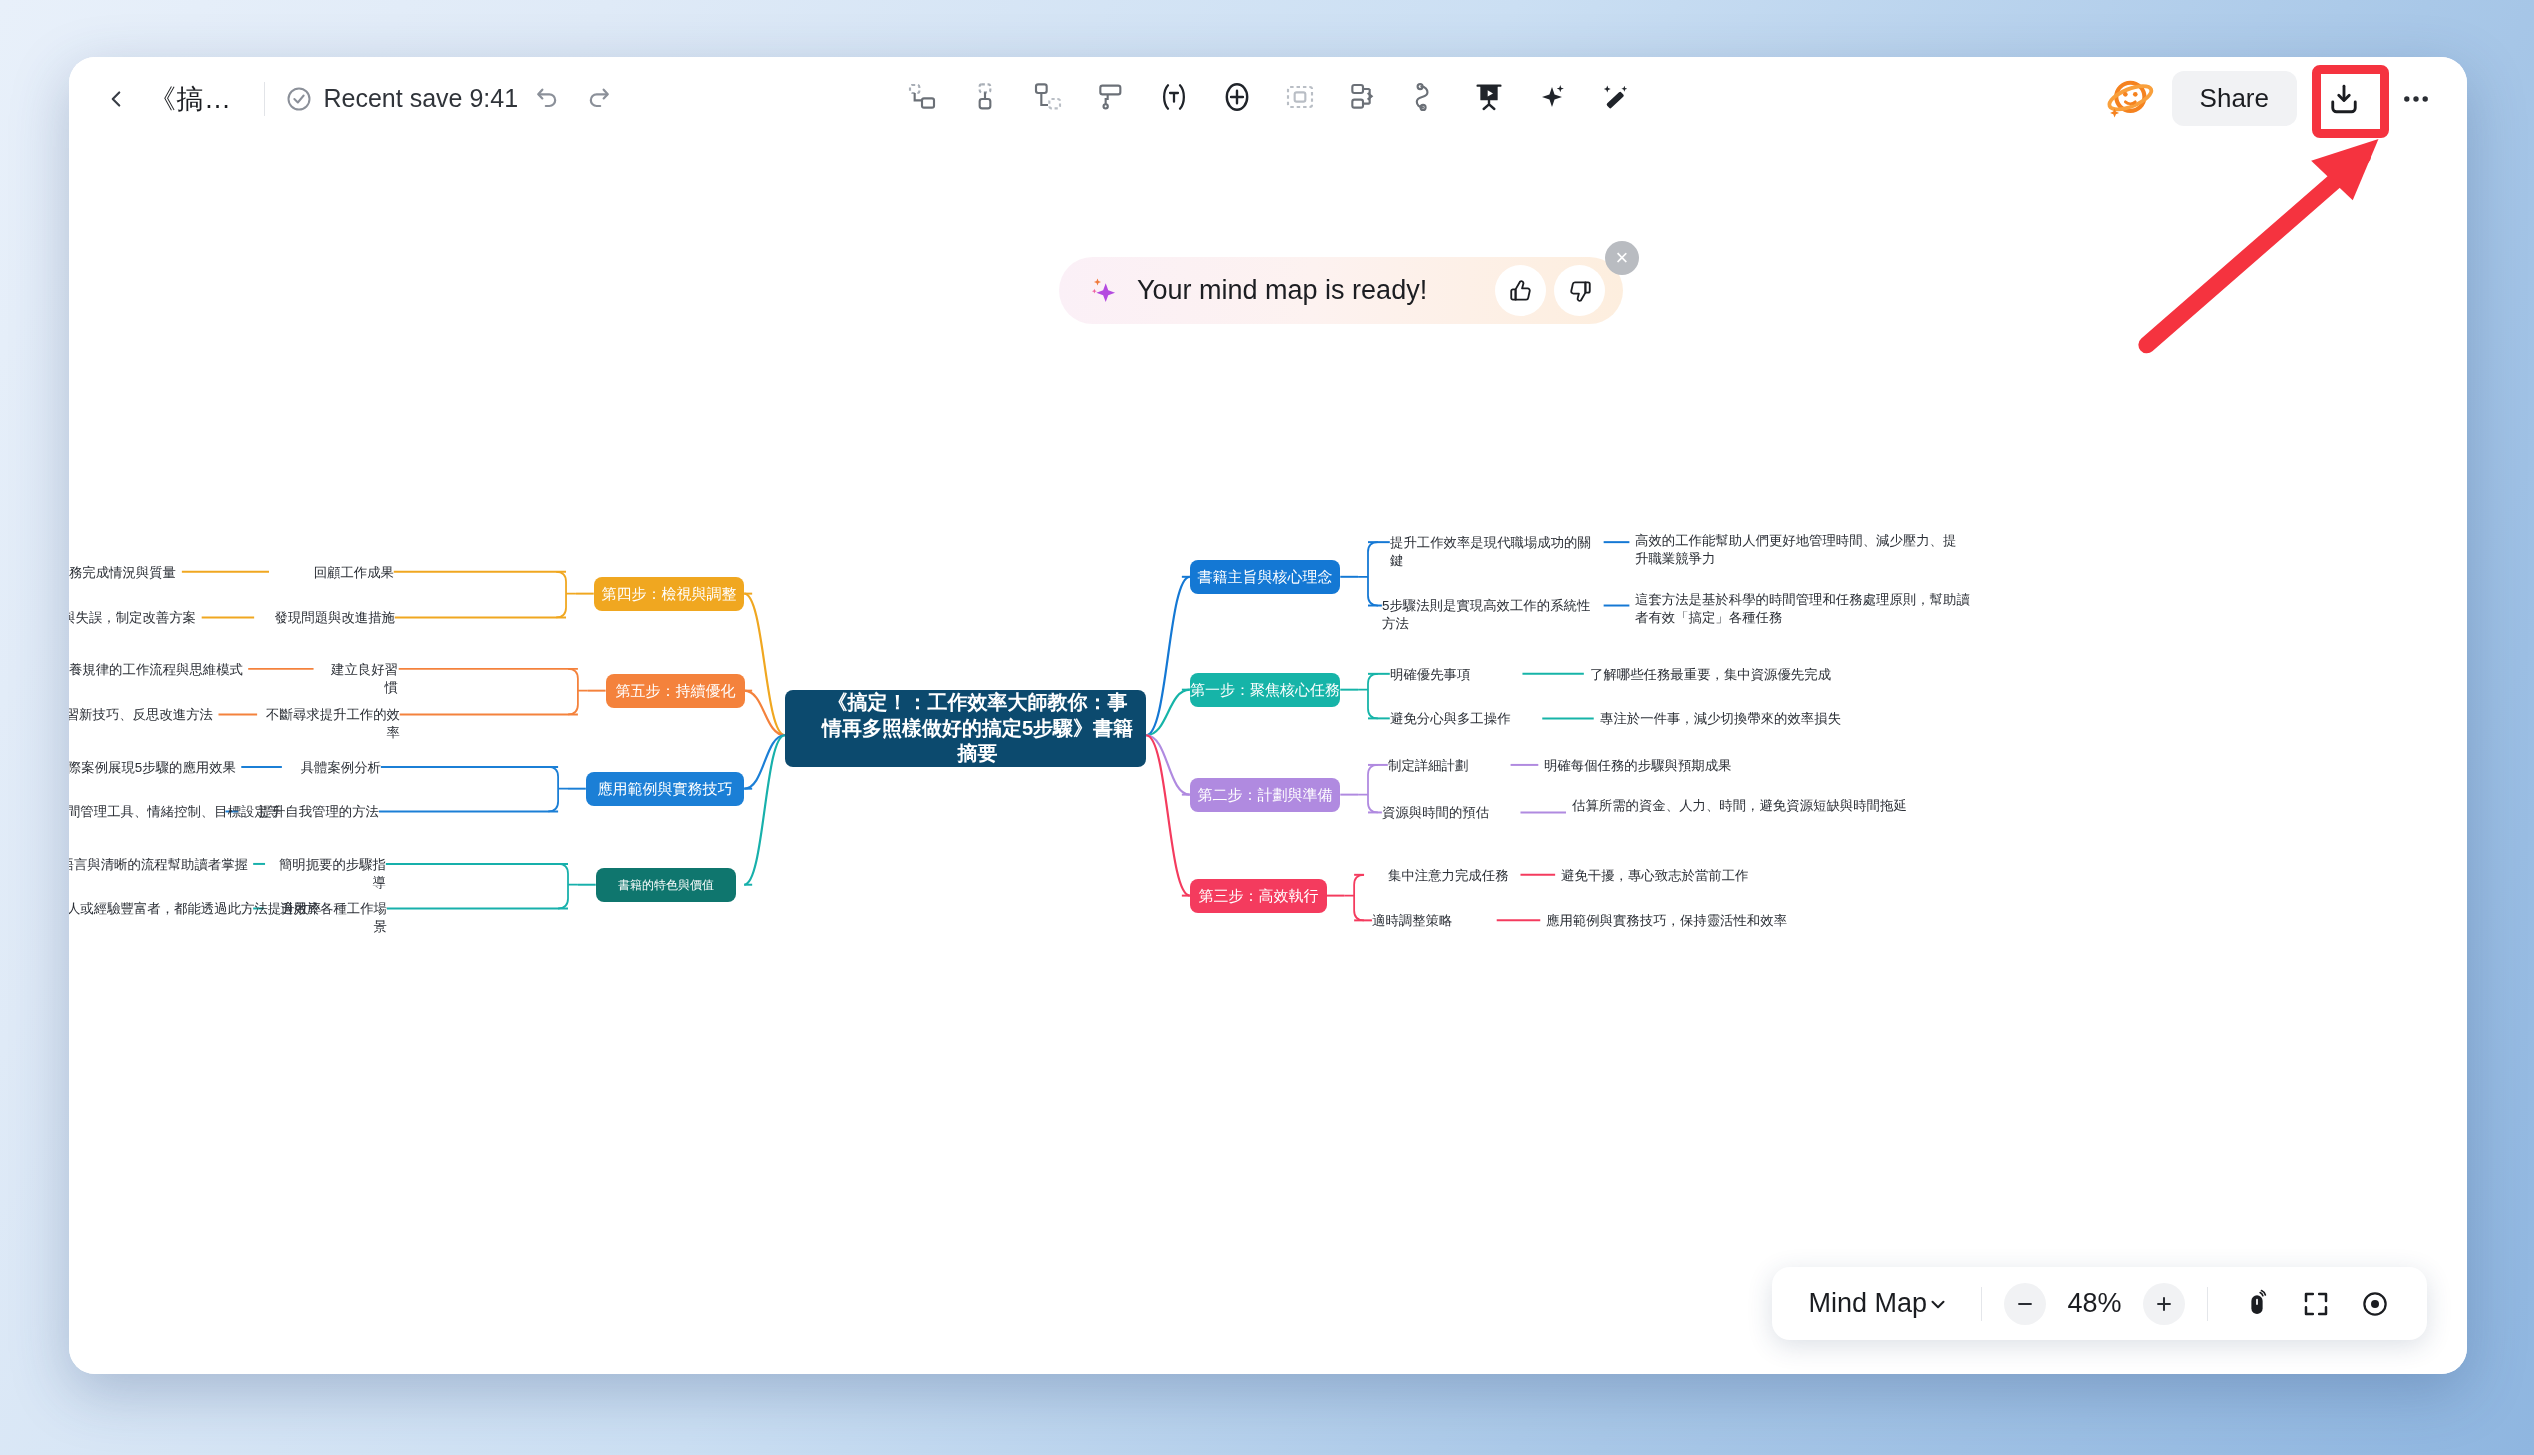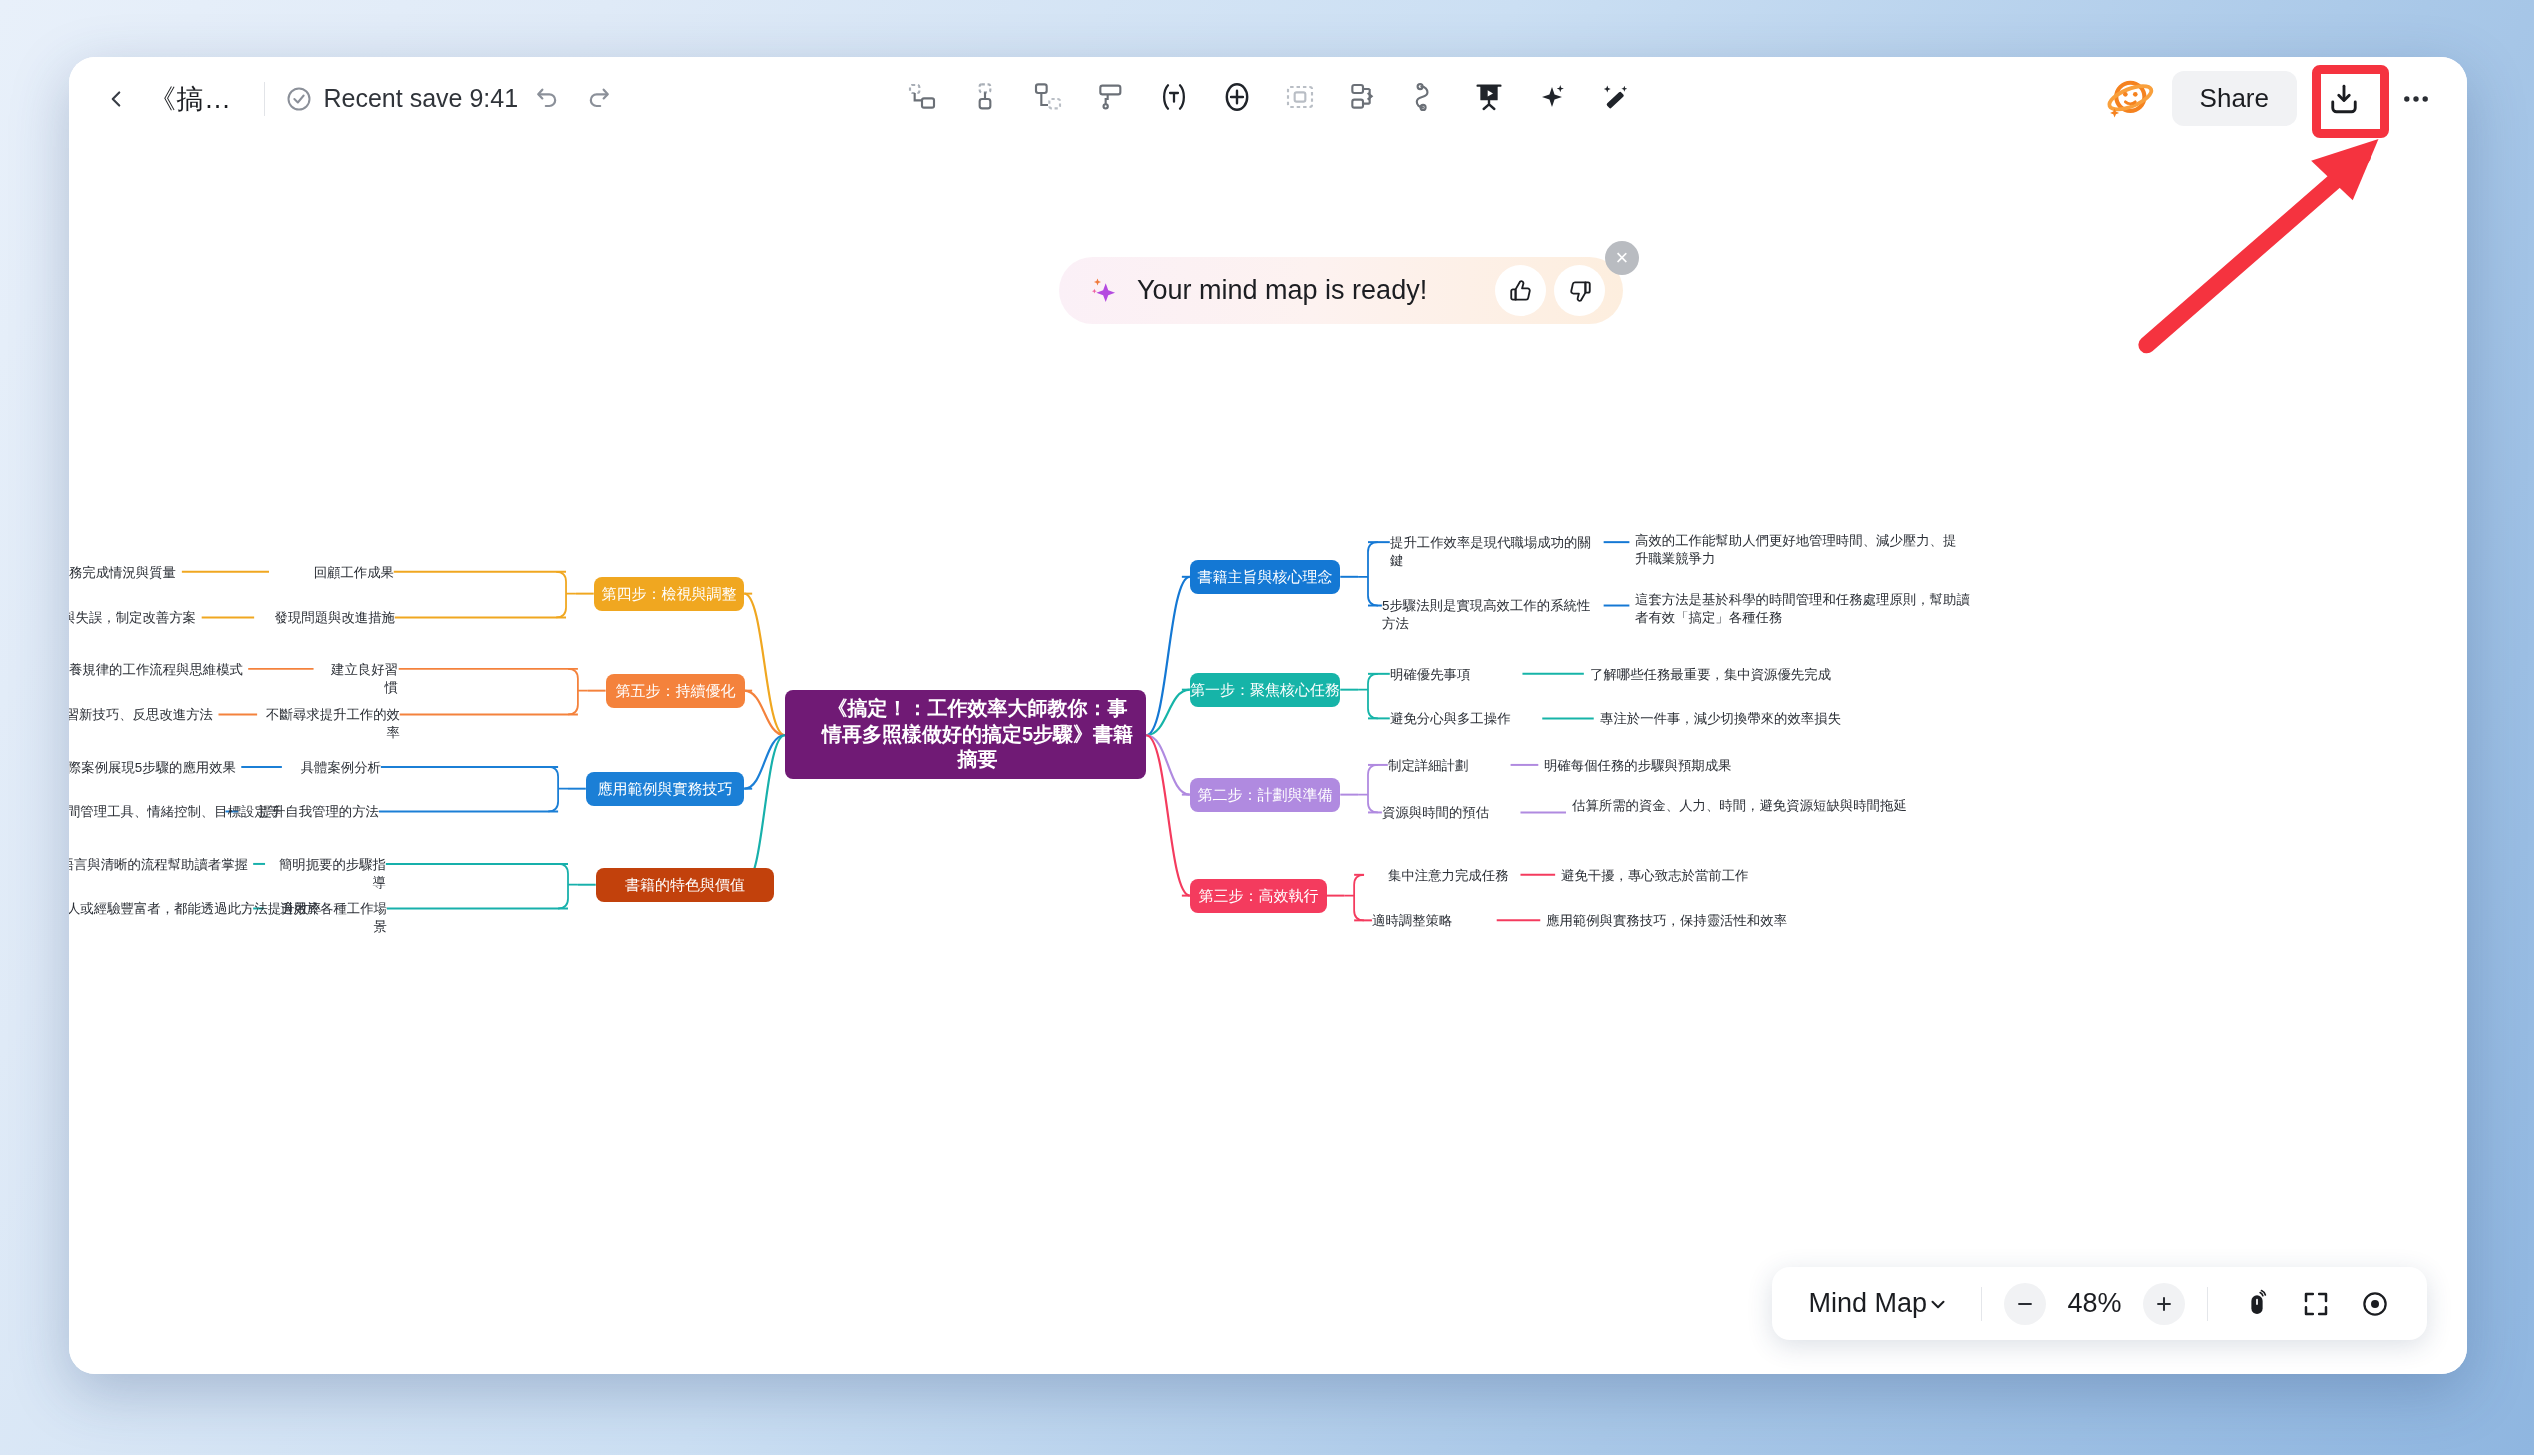--- a/index.html
+++ b/index.html
@@ -300,21 +300,21 @@
         <line x1="532" y1="752" x2="514" y2="752" stroke="#17b0ab" stroke-width="2"></line>
         <path d="M 494 731 Q 504 731 504 741
        L 504 766 Q 504 776 494 776
        M 504 752 L 514 752" stroke="#17b0ab" stroke-width="1.8" fill="none"></path>
         <line x1="504" y1="731" x2="320" y2="731" stroke="#17b0ab" stroke-width="2"></line>
         <line x1="186" y1="731" x2="198" y2="731" stroke="#17b0ab" stroke-width="2"></line>
         <line x1="504" y1="776" x2="321" y2="776" stroke="#17b0ab" stroke-width="2"></line>
         <line x1="186" y1="776" x2="197" y2="776" stroke="#17b0ab" stroke-width="2"></line>
       </svg>
     <div id="mm-nodes">
-        <div class="node root" style="left: 716px; top: 550px; width: 361px; height: 89px; background: #701a75; font-size: 20px; padding-left: 36px;">《搞定！：工作效率大師教你：事情再多照樣做好的搞定5步驟》書籍摘要</div>
+        <div class="node root" style="left: 716px; top: 550px; width: 361px; height: 77px; background: #0c4a6e; font-size: 20px; padding-left: 36px;">《搞定！：工作效率大師教你：事情再多照樣做好的搞定5步驟》書籍摘要</div>
         <div class="node" style="left: 1121px; top: 420px; width: 150px; height: 34px; background: rgb(20, 120, 212); font-size: 15px;">書籍主旨與核心理念</div>
         <div class="leaf r" style="left: 1321px; top: 394px; width: 208px;">提升工作效率是現代職場成功的關鍵</div>
         <div class="leaf r" style="left: 1566px; top: 392px; width: 327px; white-space: normal;">高效的工作能幫助人們更好地管理時間、減少壓力、提升職業競爭力</div>
         <div class="leaf r" style="left: 1313px; top: 457px; width: 216px;">5步驟法則是實現高效工作的系統性方法</div>
         <div class="leaf r" style="left: 1566px; top: 451px; width: 342px; white-space: normal;">這套方法是基於科學的時間管理和任務處理原則，幫助讀者有效「搞定」各種任務</div>
         <div class="node" style="left: 1121px; top: 533px; width: 150px; height: 34px; background: rgb(22, 180, 168); font-size: 15px;">第一步：聚焦核心任務</div>
         <div class="leaf r" style="left: 1321px; top: 526px; width: 127px;">明確優先事項</div>
         <div class="leaf r" style="left: 1521px; top: 526px; width: 327px; white-space: nowrap;">了解哪些任務最重要，集中資源優先完成</div>
         <div class="leaf r" style="left: 1321px; top: 570px; width: 147px;">避免分心與多工操作</div>
         <div class="leaf r" style="left: 1531px; top: 570px; width: 327px; white-space: nowrap;">專注於一件事，減少切換帶來的效率損失</div>
@@ -336,21 +336,21 @@
         <div class="node" style="left: 537px; top: 534px; width: 139px; height: 34px; background: rgb(244, 130, 60); font-size: 15px;">第五步：持續優化</div>
         <div class="leaf l" style="left: 250px; top: 521px; width: 79px;">建立良好習慣</div>
         <div class="leaf l" style="left: -69px; top: 521px; width: 243px; white-space: nowrap; text-align: right;">培養規律的工作流程與思維模式</div>
         <div class="leaf l" style="left: 194px; top: 566px; width: 137px;">不斷尋求提升工作的效率</div>
         <div class="leaf l" style="left: -69px; top: 566px; width: 213px; white-space: nowrap; text-align: right;">持續學習新技巧、反思改進方法</div>
         <div class="node" style="left: 517px; top: 632px; width: 158px; height: 34px; background: rgb(27, 127, 214); font-size: 15px;">應用範例與實務技巧</div>
         <div class="leaf l" style="left: 219px; top: 619px; width: 93px;">具體案例分析</div>
         <div class="leaf l" style="left: -69px; top: 619px; width: 236px; white-space: nowrap; text-align: right;">透過實際案例展現5步驟的應用效果</div>
         <div class="leaf l" style="left: 175px; top: 663px; width: 135px;">提升自我管理的方法</div>
         <div class="leaf l" style="left: -69px; top: 663px; width: 220px; white-space: nowrap; text-align: right;">方法包括時間管理工具、情緒控制、目標設定等</div>
-        <div class="node" style="left: 527px; top: 728px; width: 178px; height: 34px; background: #c2410c; font-size: 15px;">書籍的特色與價值</div>
+        <div class="node" style="left: 527px; top: 728px; width: 140px; height: 34px; background: #0f766e; font-size: 12px;">書籍的特色與價值</div>
         <div class="leaf l" style="left: 202px; top: 716px; width: 115px;">簡明扼要的步驟指導</div>
         <div class="leaf l" style="left: -69px; top: 716px; width: 248px; white-space: nowrap; text-align: right;">以易懂的語言與清晰的流程幫助讀者掌握</div>
         <div class="leaf l" style="left: 201px; top: 760px; width: 117px;">適用於各種工作場景</div>
         <div class="leaf l" style="left: -69px; top: 760px; width: 248px; white-space: nowrap; text-align: right;">無論職場新人或經驗豐富者，都能透過此方法提升效率</div>
       </div>
   </div>
 
   <div class="hdr-left">
     <div class="icon-btn">
       <svg width="26" height="26" viewBox="0 0 24 24" fill="none" stroke="currentColor" stroke-width="2" stroke-linecap="round" stroke-linejoin="round">

